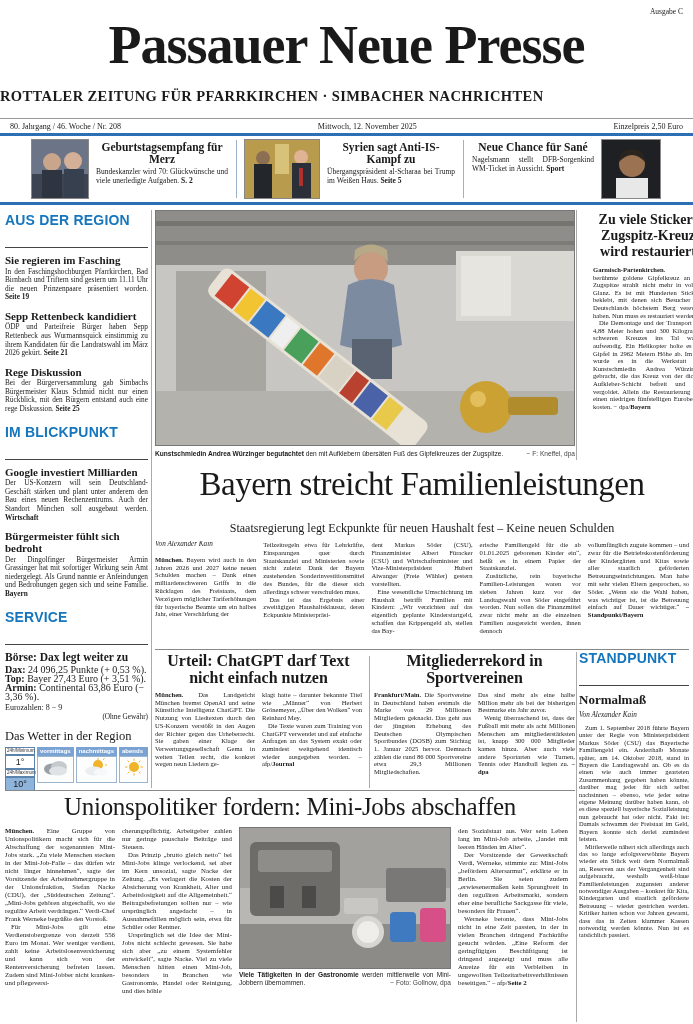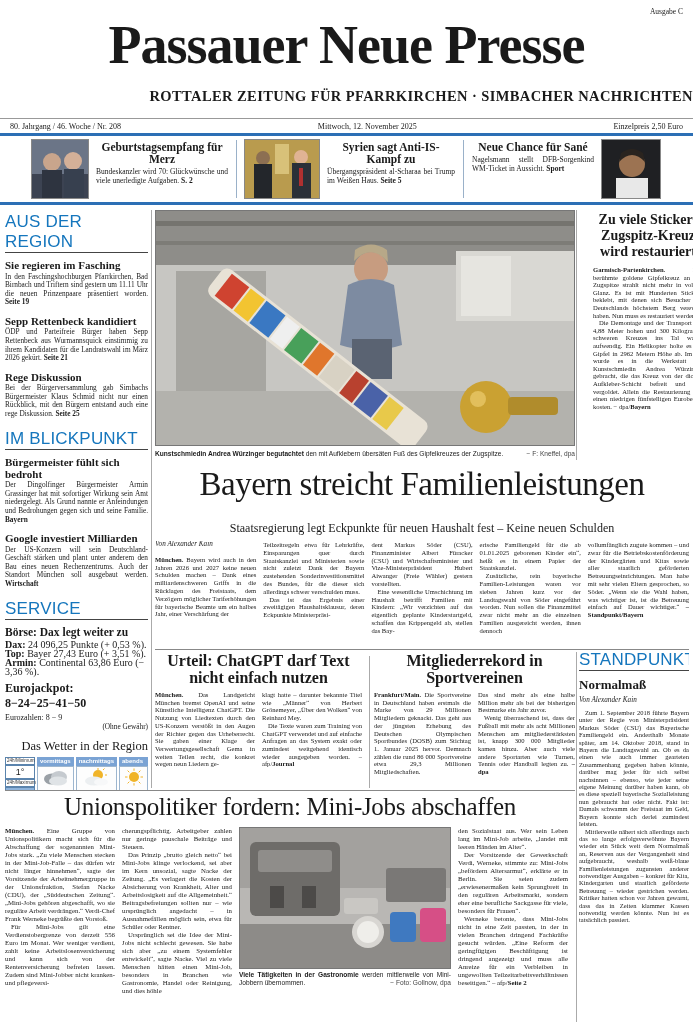--- a/index.html
+++ b/index.html
@@ -4,59 +4,59 @@
 <style>
   * { margin:0; padding:0; box-sizing:border-box; }
   html,body { background:#e8e8e8; }
   .page{ position:relative; width:693px; height:1024px; margin:0 auto; background:#fff;
          font-family:"Liberation Serif", serif; color:#1a1a1a; overflow:hidden; }
 
   
   .edition{ position:absolute; top:7px; right:10px; font-size:7.5px; }
   .masthead{ position:absolute; top:18px; left:0; width:100%; text-align:center;
              font-size:54px; font-weight:700; letter-spacing:-1px; line-height:1; }
-  .masthead-sub{ position:absolute; top:88px; left:0; width:100%; text-align:right;
+  .masthead-sub{ position:absolute; top:88px; left:0; width:100%; text-align:left;
                  font-size:14.5px; font-weight:700; letter-spacing:.4px; }
   .dateline{ position:absolute; top:118px; left:0; width:100%; border-top:1px solid #999;
              padding:3px 10px 0 10px; display:flex; justify-content:space-between; font-size:8px; }
   .rule-blue-1{ position:absolute; top:133px; left:0; width:100%; height:3px; background:#2c6fb5; }
   .rule-blue-2{ position:absolute; top:202px; left:0; width:100%; height:3px; background:#2c6fb5; }
 
   
   .teasers{ position:absolute; top:138px; left:0; width:693px; height:62px; display:flex; align-items:stretch; }
   .tease-photo{ flex:0 0 auto; margin:1px 3px; border:1px solid #888; overflow:hidden; }
   .tease-text{ padding:3px 4px 0 4px; }
   .tease-title{ font-size:11.5px; font-weight:700; margin-bottom:2px;text-align:center; }
   .tease-body{ font-size:7.5px; line-height:9px; text-align:justify; }
   .tease-sep{ width:1px; background:#9ab1c9; margin:2px 4px; }
   .pgref{ font-weight:700; }
 
   
-  .sec-head{ font-family:"Liberation Sans", sans-serif; font-weight:400; color:#1576bd;
-             font-size:17px; letter-spacing:.2px; padding-bottom:0; border-bottom:1.5px solid #444;
+  .sec-head{ font-family:"Liberation Sans", sans-serif; font-weight:700; color:#1576bd;
+             font-size:14px; letter-spacing:.2px; padding-bottom:19px; border-bottom:1.5px solid #444;
              margin-bottom:6px; }
   .item-title{ font-size:11px; font-weight:700; margin-bottom:1.5px; }
   .item-body{ font-size:7.3px; line-height:8.6px; text-align:justify; }
   .p{ text-align:justify; }
   .ind{ text-indent:6px; }
   .lead{ font-weight:700; }
   .sig{ font-weight:700; }
   .vline{ position:absolute; width:1px; background:#aaa; }
   .hline{ position:absolute; height:1px; background:#888; }
 
   
   .sidebar{ position:absolute; left:5px; top:212px; width:143px; height:578px; overflow:hidden; }
   .sb-item{ margin-bottom:8px; }
   .service-line{ font-size:10px; line-height:9px; }
   .service-title{ font-size:11.5px; font-weight:700; margin-bottom:2px; }
   .jackpot{ font-size:12px; font-weight:700; margin-top:5px; }
   .eurozahlen{ font-size:8px; margin-top:2px; }
   .gewaehr{ font-size:7.3px; text-align:right; }
 
-  .weather-title{ font-size:12.5px; margin:8px 0 3px 0;text-align:right; }
+  .weather-title{ font-size:12.5px; margin:8px 0 3px 0; }
   .weather-box{ display:flex; gap:2px; }
   .wx-minmax{ width:30px; font-family:"Liberation Sans", sans-serif; }
   .wx-lbl{ font-size:4.6px; color:#333; border:1px solid #5b84ad; padding:0.5px 1px; }
   .wx-val{ border:1px solid #5b84ad; text-align:center; font-size:9px; padding:1px 0; }
   .wx-val.max{ background:#8fb4dc; }
   .wx-col{ flex:1; }
   .wx-colhead{ background:#7aa3d4; color:#fff; font-family:"Liberation Sans", sans-serif;
                font-size:6px; font-weight:700; text-align:left; padding:1.5px 3px; }
   .wx-icon{ border:1px solid #9db6cf; height:27px; display:flex; align-items:center; justify-content:center; background:#fdfdfd; }
   .infos-line{ font-size:6.8px; margin-top:5px; display:flex; }
@@ -186,34 +186,33 @@
       <div class="item-title">Sepp Rettenbeck kandidiert</div>
       <div class="item-body"><span>ÖDP und Parteifreie Bürger haben Sepp Rettenbeck aus Wurmannsquick einstimmig zu ihrem Kandidaten für die Landratswahl im März 2026 gekürt.</span> <span class="pgref">Seite 21</span></div>
     </div>
     <div class="sb-item">
       <div class="item-title">Rege Diskussion</div>
       <div class="item-body"><span>Bei der Bürgerversammlung gab Simbachs Bürgermeister Klaus Schmid nicht nur einen Rückblick, mit den Bürgern entstand auch eine rege Diskussion.</span> <span class="pgref">Seite 25</span></div>
     </div>
 
     <div class="sec-head" style="margin-top:10px">IM BLICKPUNKT</div>
     <div class="sb-item">
+      <div class="item-title">Google investiert Milliarden</div>
+      <div class="item-body"><span>Der US-Konzern will sein Deutschland-Geschäft stärken und plant unter anderem den Bau eines neuen Rechenzentrums. Auch der Standort München soll ausgebaut werden.</span> <span class="pgref">Wirtschaft</span></div>
+    </div>
+    <div class="sb-item">
       <div class="item-title">Bürgermeister fühlt sich bedroht</div>
       <div class="item-body"><span>Der Dingolfinger Bürgermeister Armin Grassinger hat mit sofortiger Wirkung sein Amt niedergelegt. Als Grund nannte er Anfeindungen und Bedrohungen gegen sich und seine Familie.</span> <span class="pgref">Bayern</span></div>
-    </div>
-    <div class="sb-item">
-      <div class="item-title">Google investiert Milliarden</div>
-      <div class="item-body"><span>Der US-Konzern will sein Deutschland-Geschäft stärken und plant unter anderem den Bau eines neuen Rechenzentrums. Auch der Standort München soll ausgebaut werden.</span> <span class="pgref">Wirtschaft</span></div>
     </div>
 
     <div class="sec-head" style="margin-top:10px">SERVICE</div>
     <div class="service-title">Börse: Dax legt weiter zu</div>
     <div class="service-line"><span class="lead">Dax:</span> <span>24 096,25 Punkte (+ 0,53 %).</span></div>
     <div class="service-line"><span class="lead">Top:</span> <span>Bayer 27,43 Euro (+ 3,51 %).</span></div>
     <div class="service-line"><span class="lead">Armin:</span> <span>Continental 63,86 Euro (− 3,36 %).</span></div>
-    <div class="jackpot">Eurojackpot: 8−24−25−41−50</div>
     <div class="eurozahlen">Eurozahlen:   8 − 9</div>
     <div class="gewaehr">(Ohne Gewähr)</div>
 
     <div class="weather-title">Das Wetter in der Region</div>
     <div class="weather-box">
       <div class="wx-minmax">
         <div class="wx-lbl">24h/Minimum</div>
         <div class="wx-val">1°</div>
         <div class="wx-lbl">24h/Maximum</div>
         <div class="wx-val max">10°</div>

